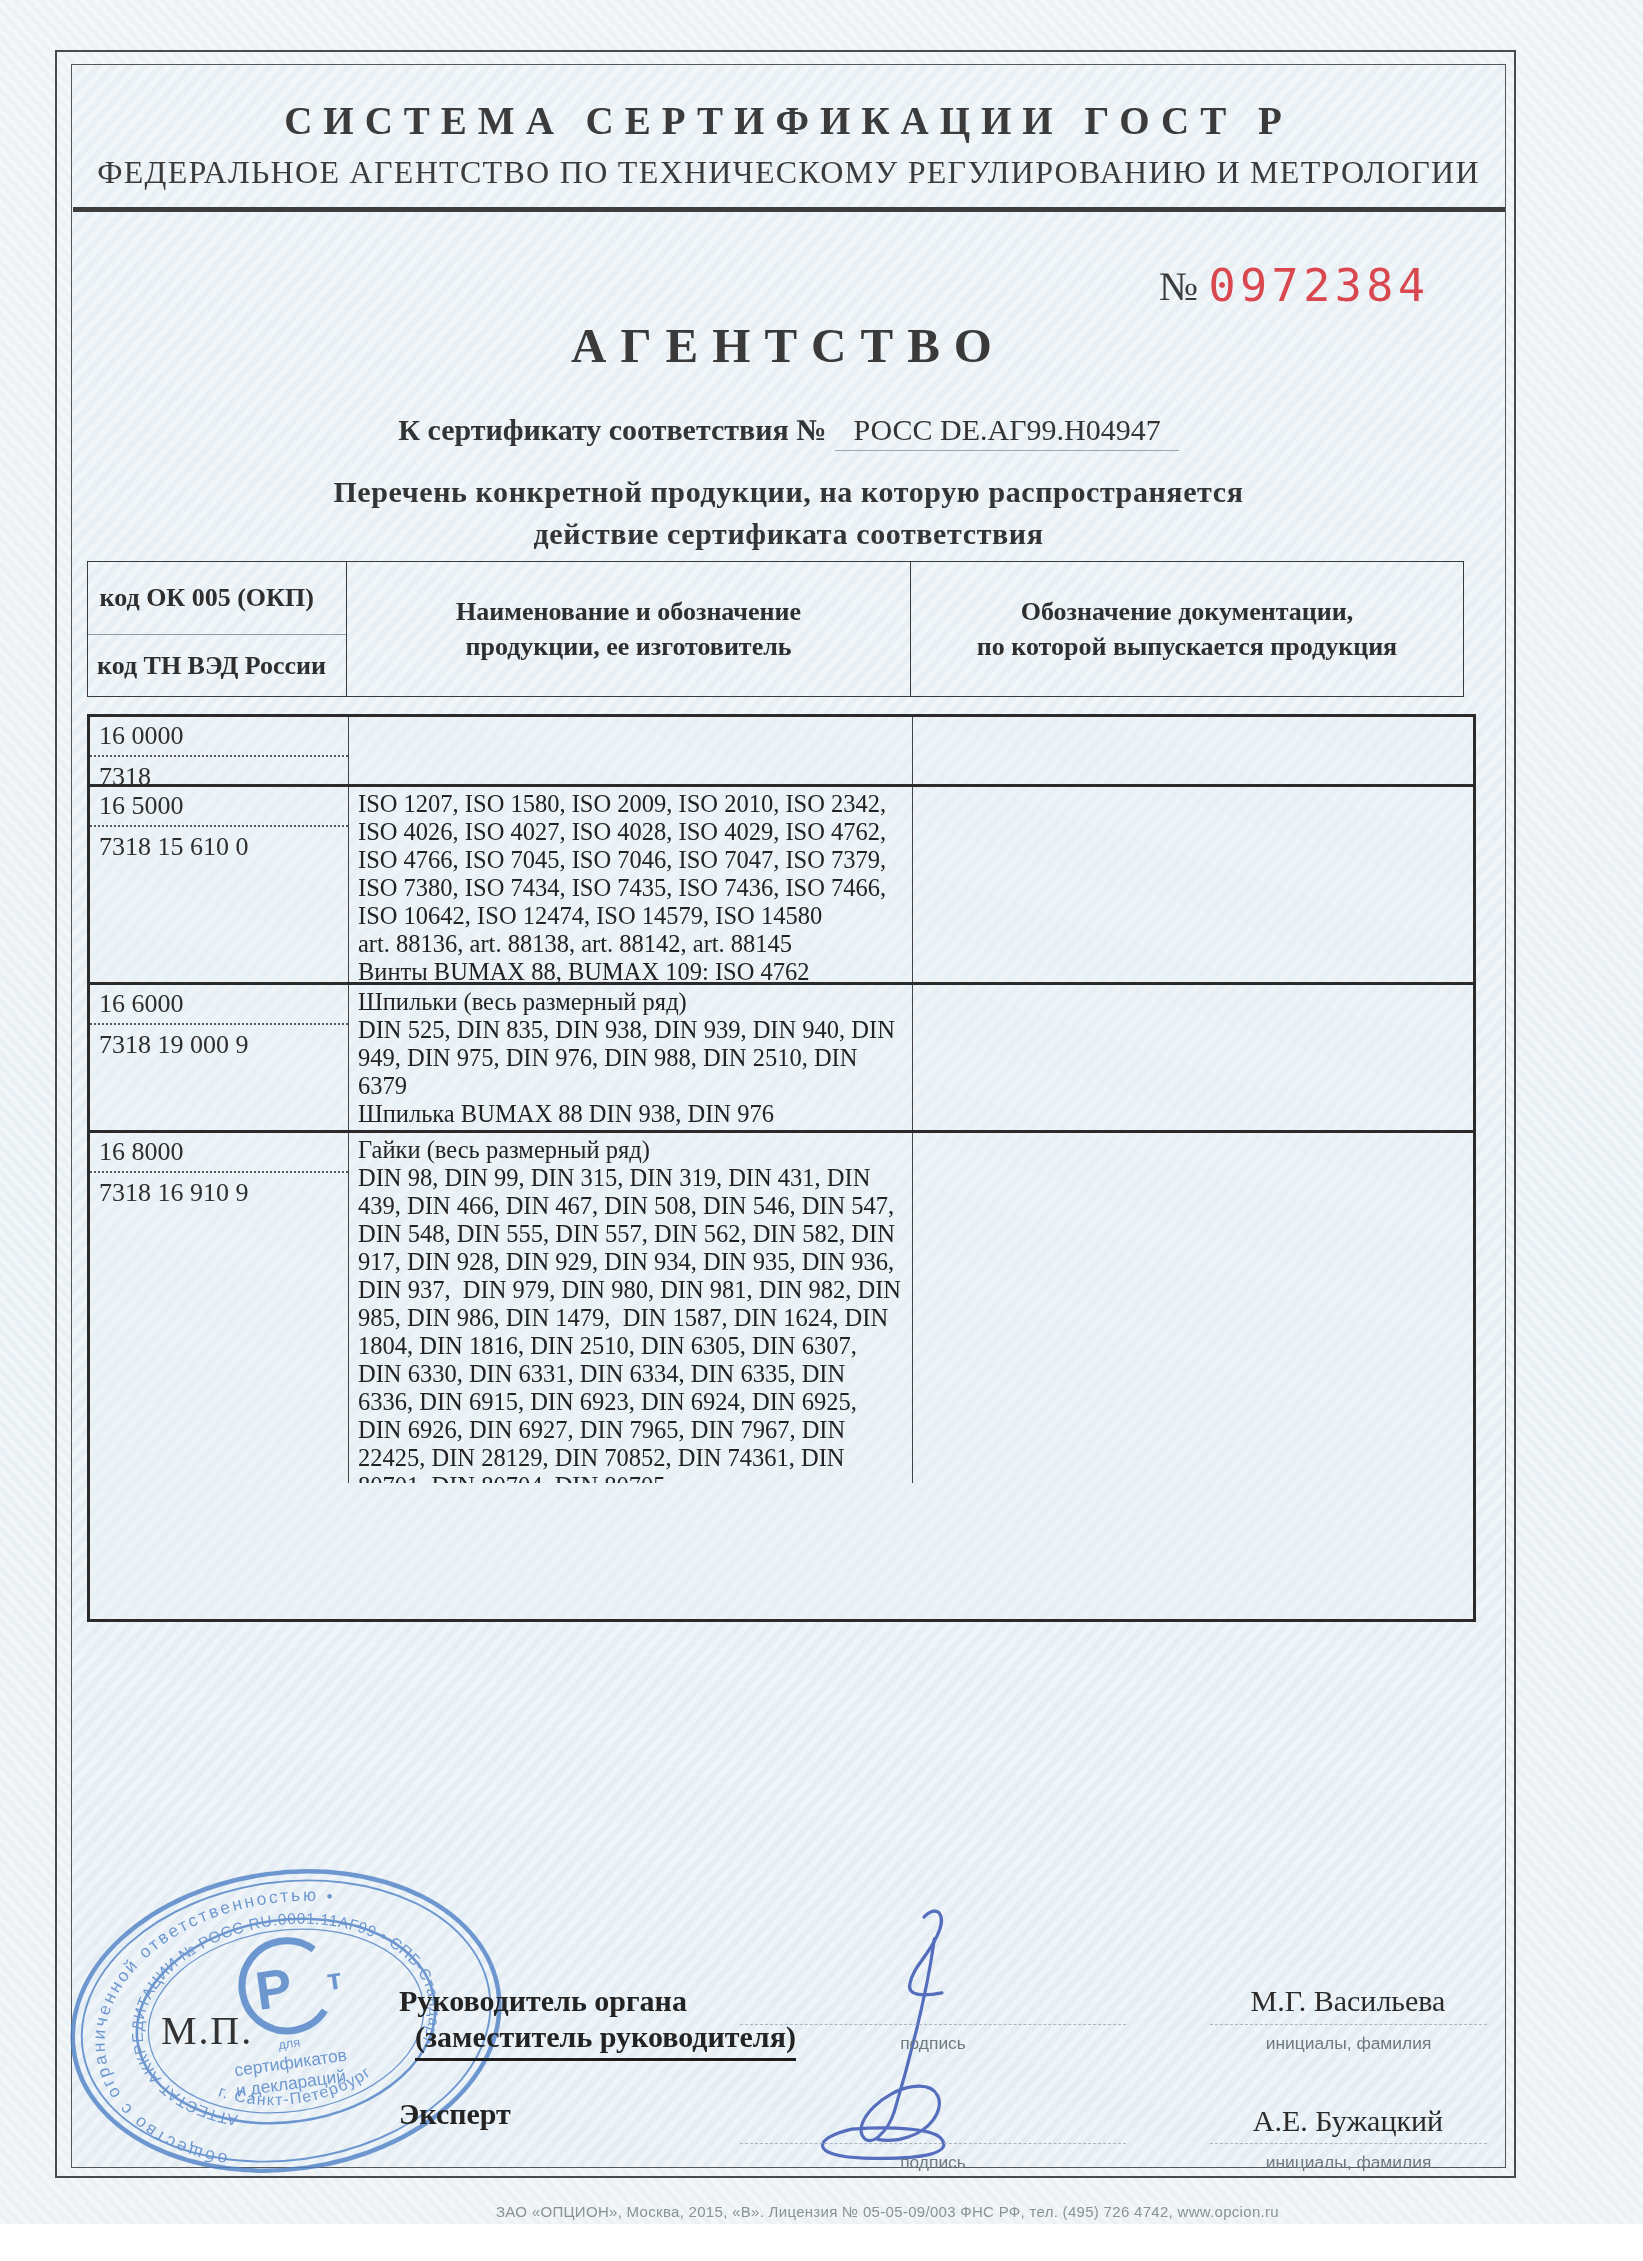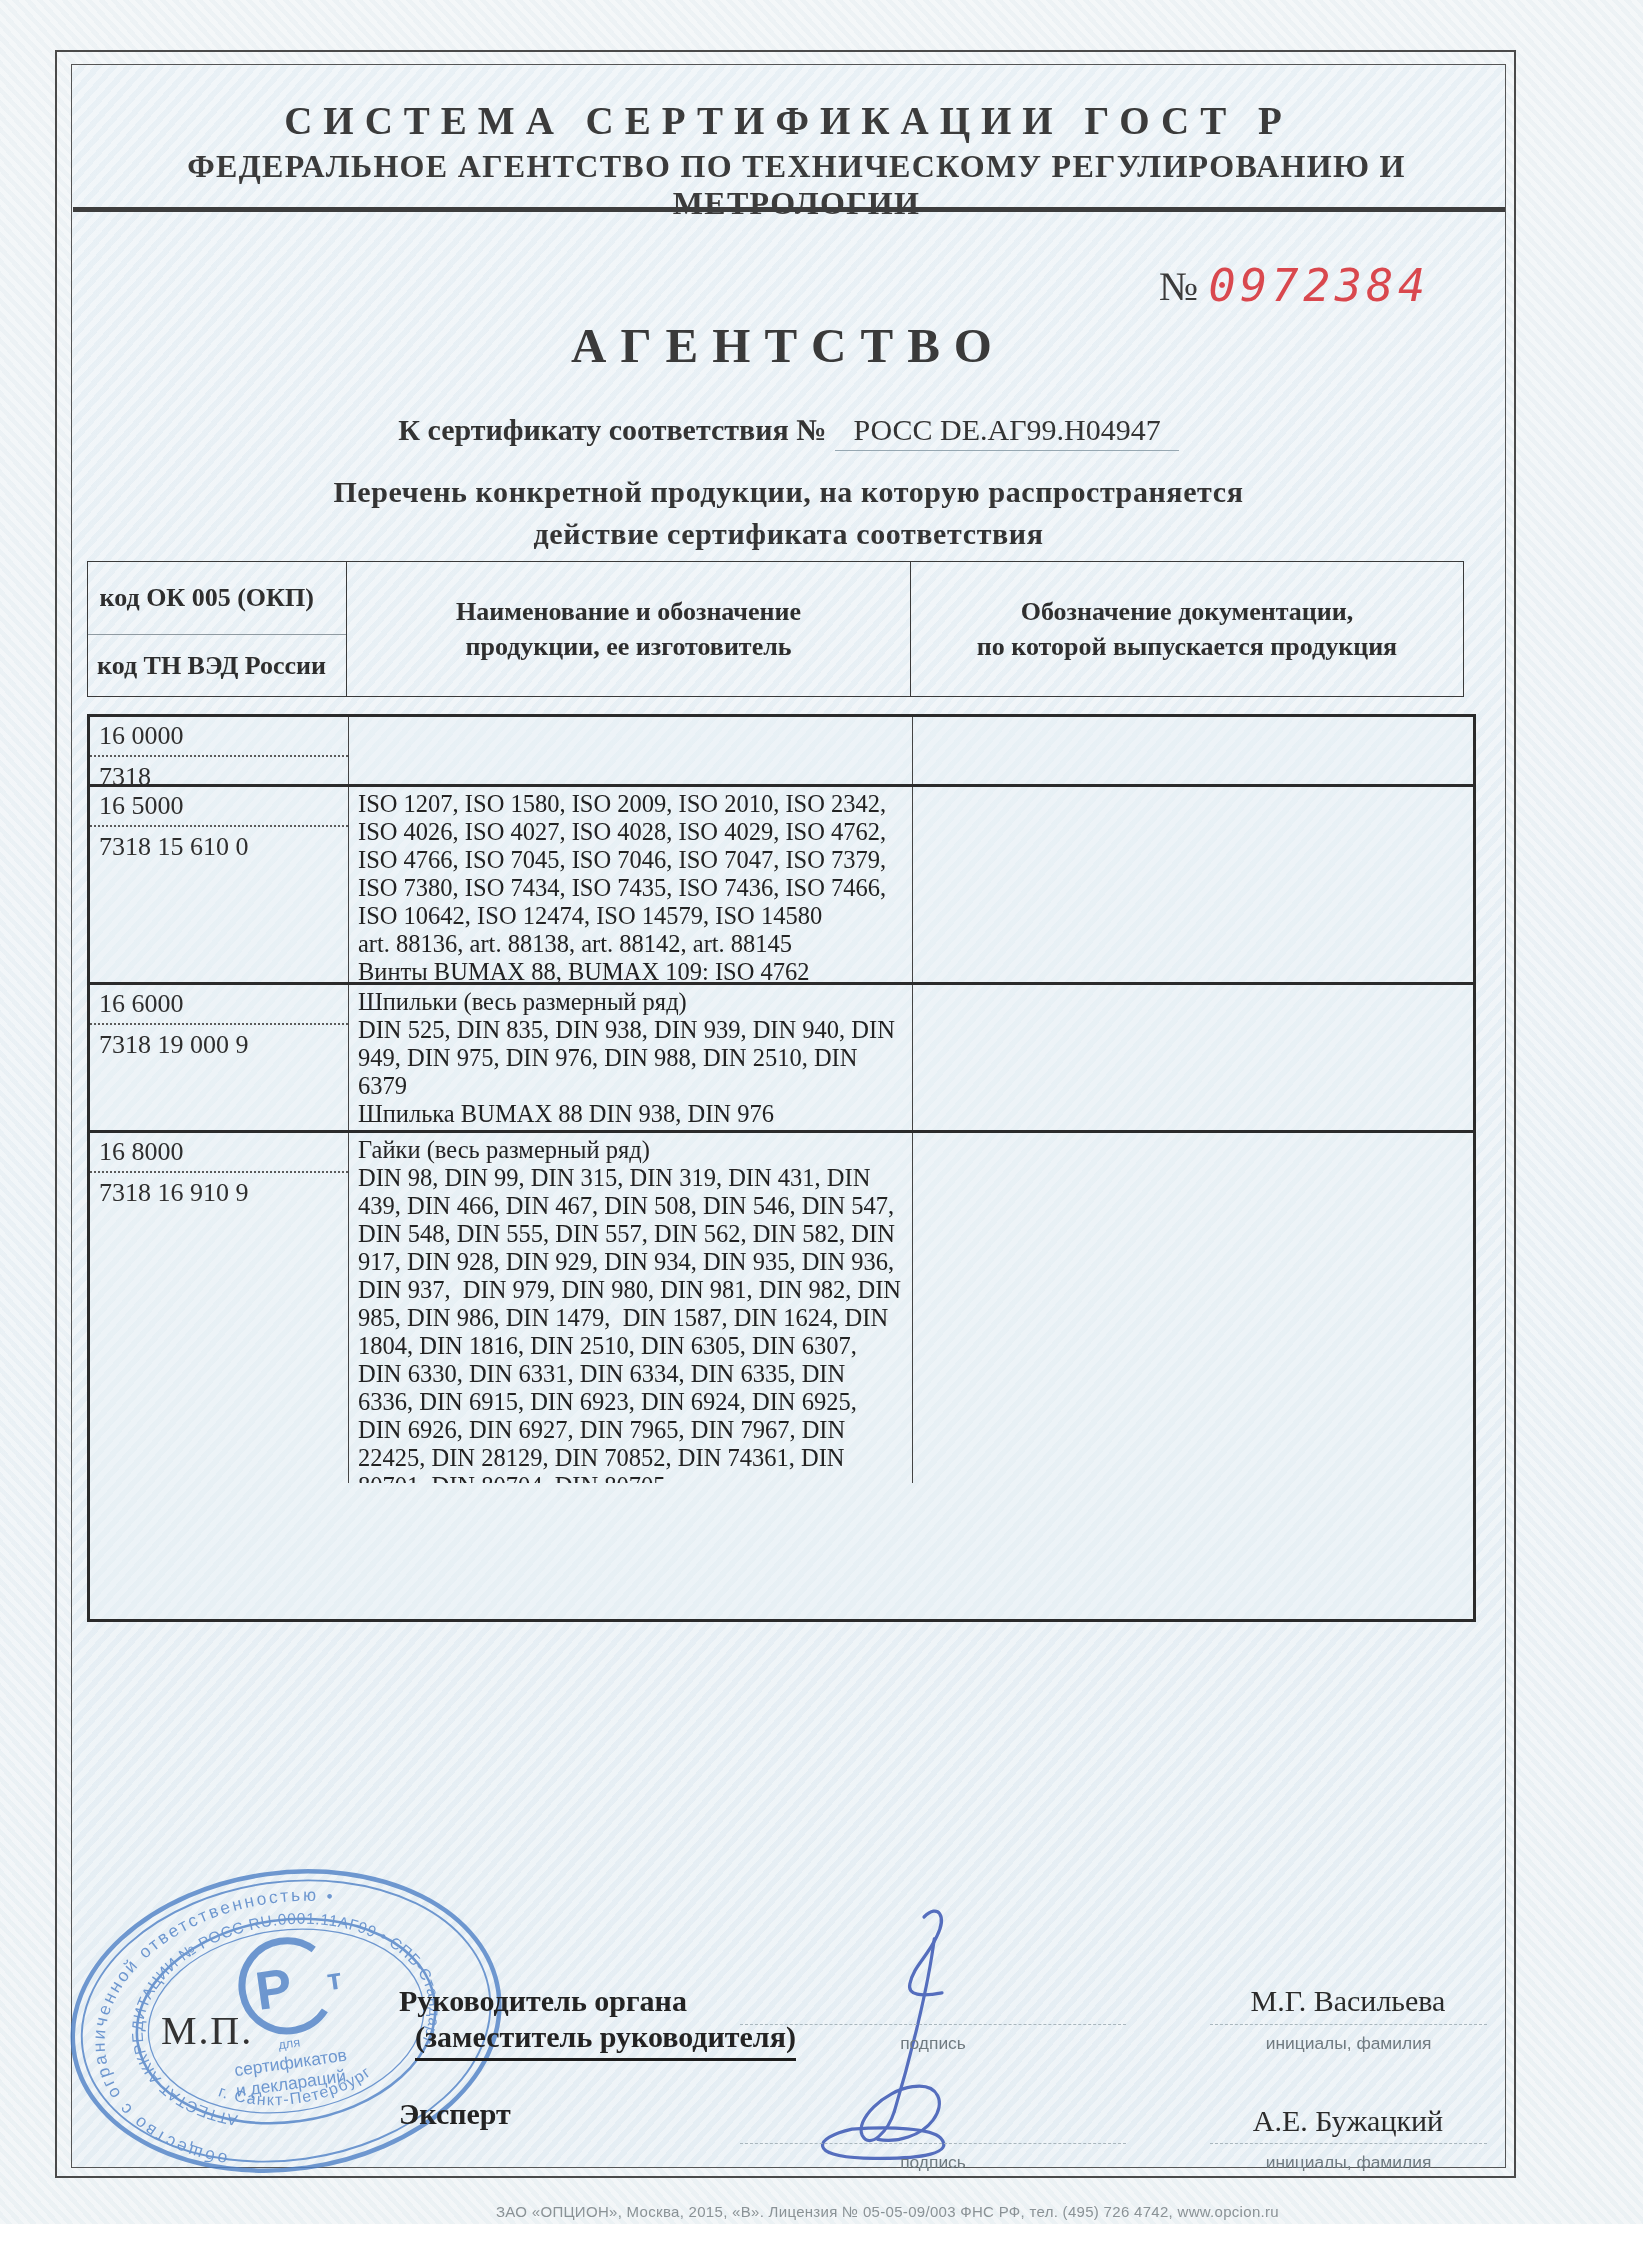--- a/index.html
+++ b/index.html
@@ -21,26 +21,26 @@
   .frame-inner{
     position:absolute;left:71px;top:64px;width:1435px;height:2104px;
     border:1.9px solid #555;box-sizing:border-box;
     background:
       repeating-linear-gradient(132deg, rgba(255,255,255,.25) 0 5.8px, rgba(205,224,235,.14) 5.8px 11.6px),
       linear-gradient(180deg,#edf3f7 0%,#e9f0f5 100%);
   }
   .abs{position:absolute;}
   .ctr{left:71px;width:1435px;text-align:center;}
   .sys-title{top:98px;font-size:39px;font-weight:bold;letter-spacing:11px;color:#3b3b3b;}
-  .agency-title{top:148px;font-size:32px;font-weight:bold;letter-spacing:1.3px;color:#3b3b3b;padding-left:8px;}
+  .agency-title{top:154px;font-size:32px;font-weight:normal;letter-spacing:1.3px;color:#3b3b3b;}
   .head-rule{left:73px;top:207px;width:1432px;height:4.5px;background:#3d3d3d;}
   .blank-no{left:1159px;top:259px;font-size:41px;color:#3b3b3b;white-space:nowrap;}
   .blank-no .digits{
     font-family:"DejaVu Sans Mono",monospace;font-size:45px;color:#d9484e;
-    letter-spacing:4.5px;vertical-align:-1.3px;font-style:italic;
+    letter-spacing:4.5px;vertical-align:-1.3px;
   }
   .doc-title{top:317px;font-size:49px;font-weight:bold;letter-spacing:14px;color:#3a3a3a;}
   .cert-line{top:413px;font-size:30px;color:#333;}
   .cert-line .pfx{font-weight:bold;}
   .cert-line .num{
     font-weight:normal;display:inline-block;padding:0 18px 2.6px 18px;
     border-bottom:1.9px solid #97a8b2;margin-left:9px;
   }
   .purpose1{top:475px;font-size:30px;font-weight:bold;letter-spacing:0.6px;color:#343434;}
   .purpose2{top:517px;font-size:30px;font-weight:bold;letter-spacing:0.6px;color:#343434;}

